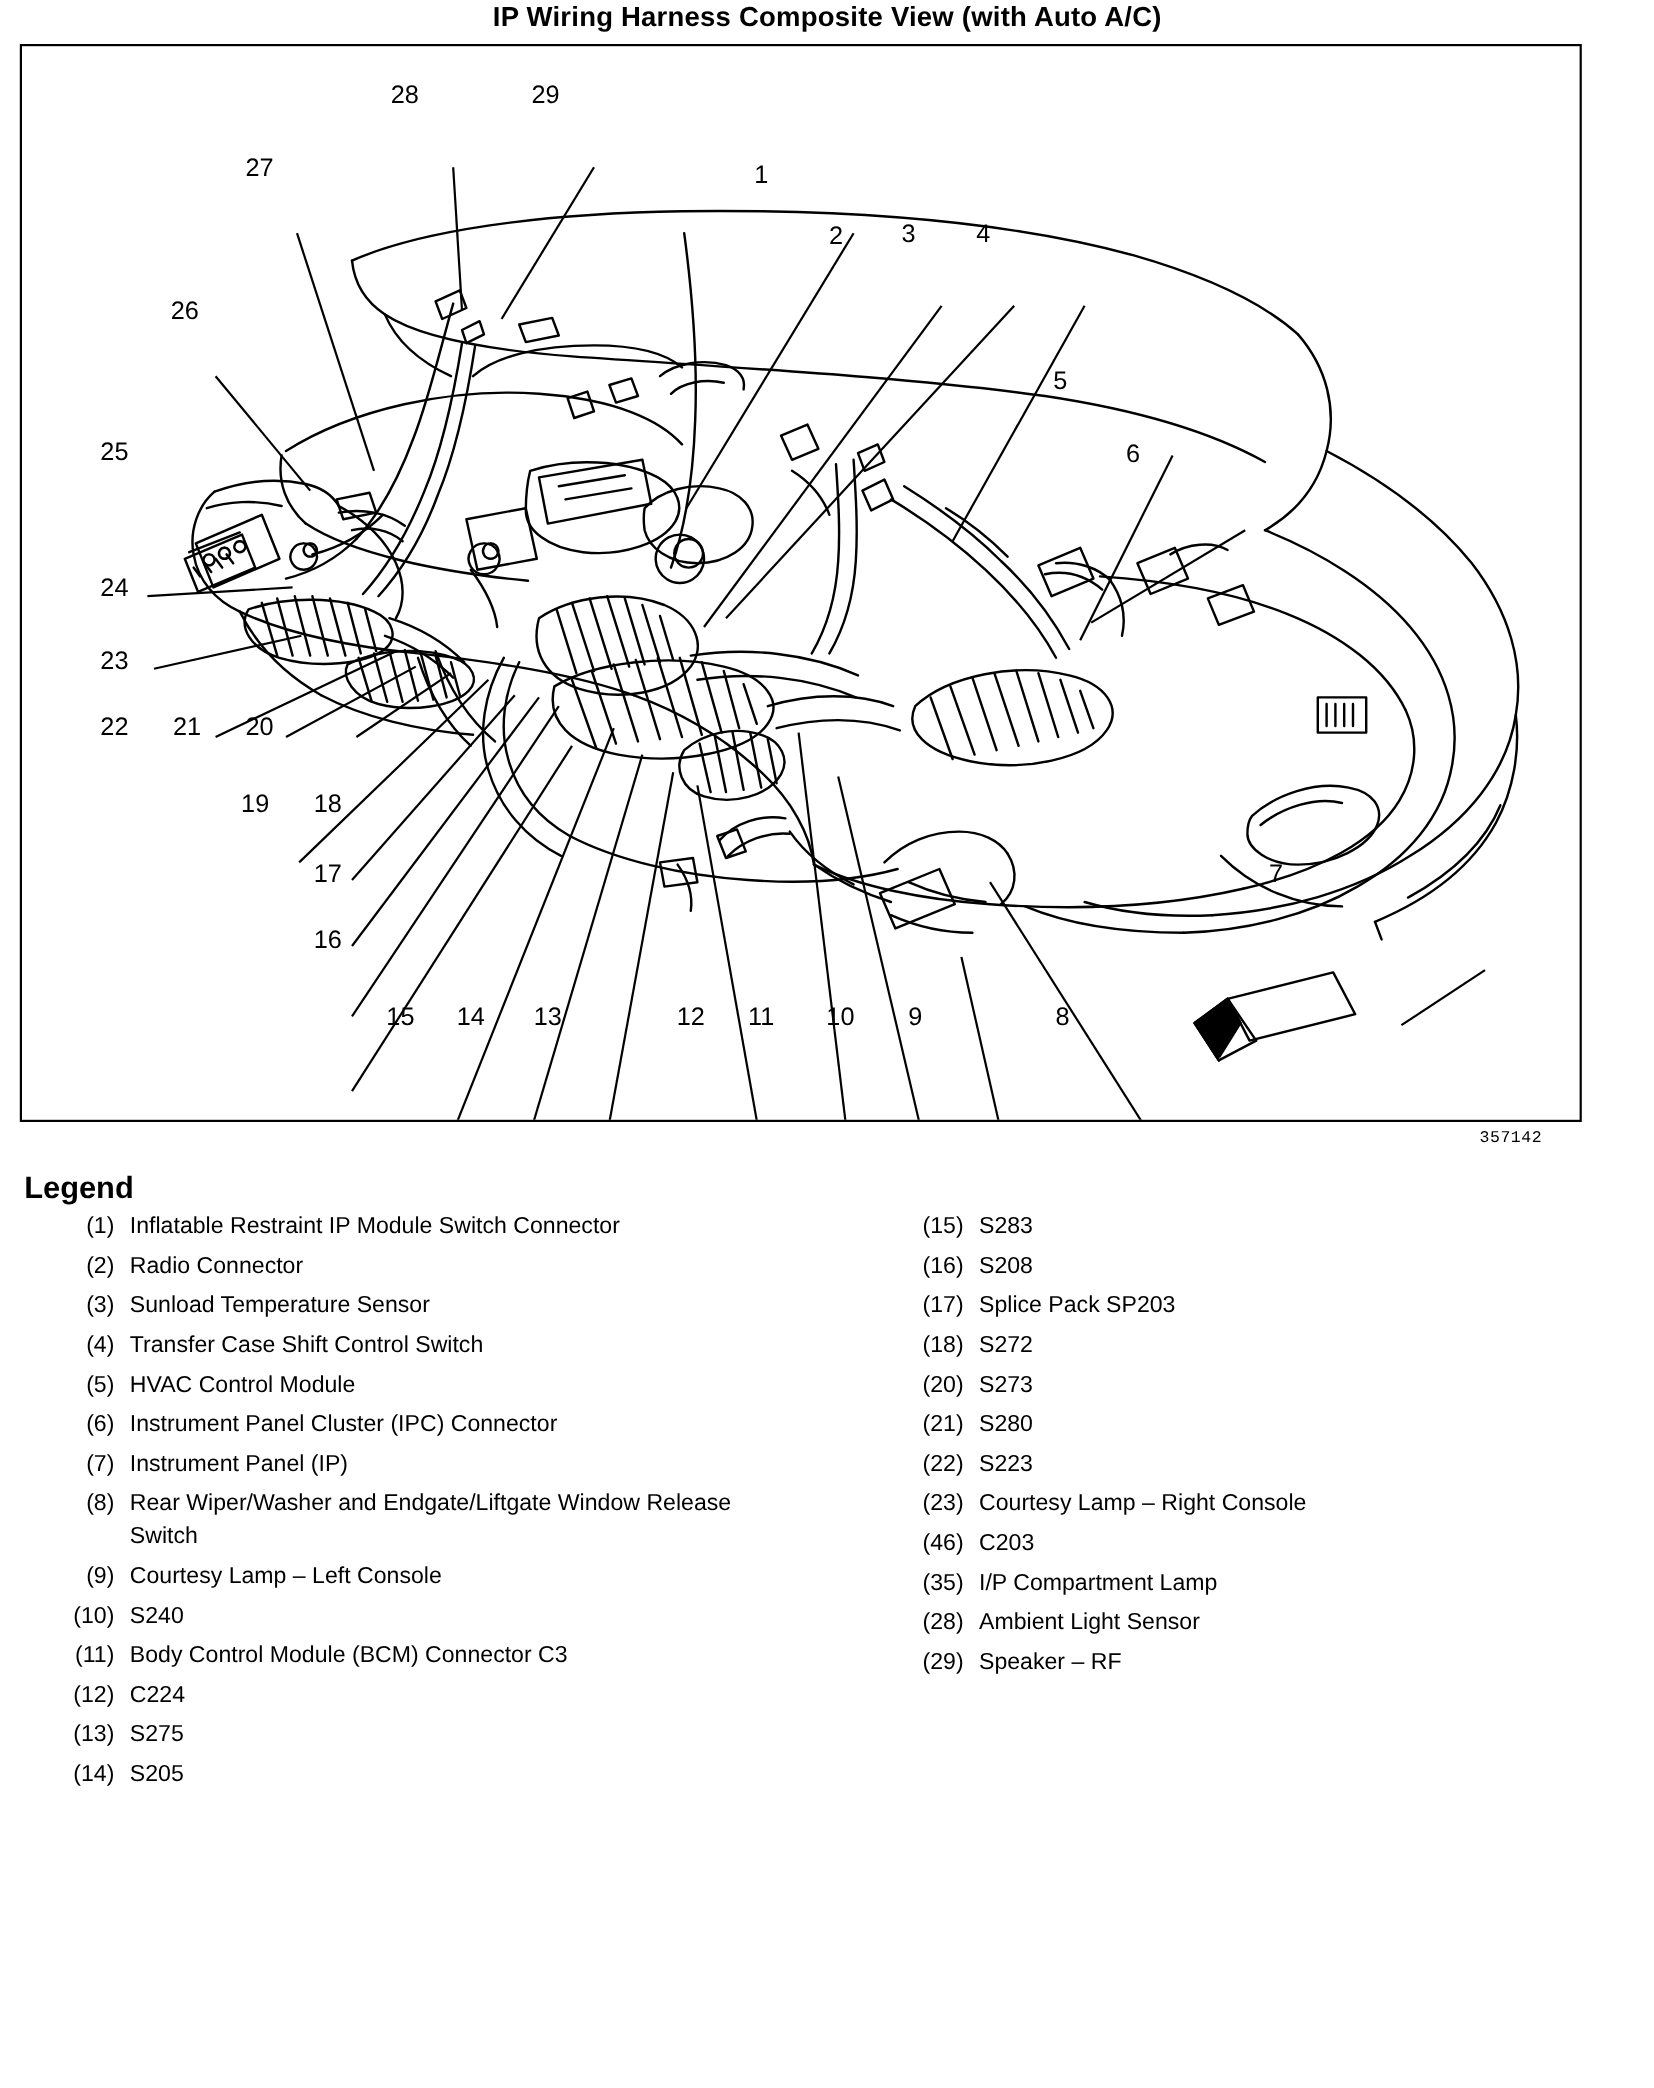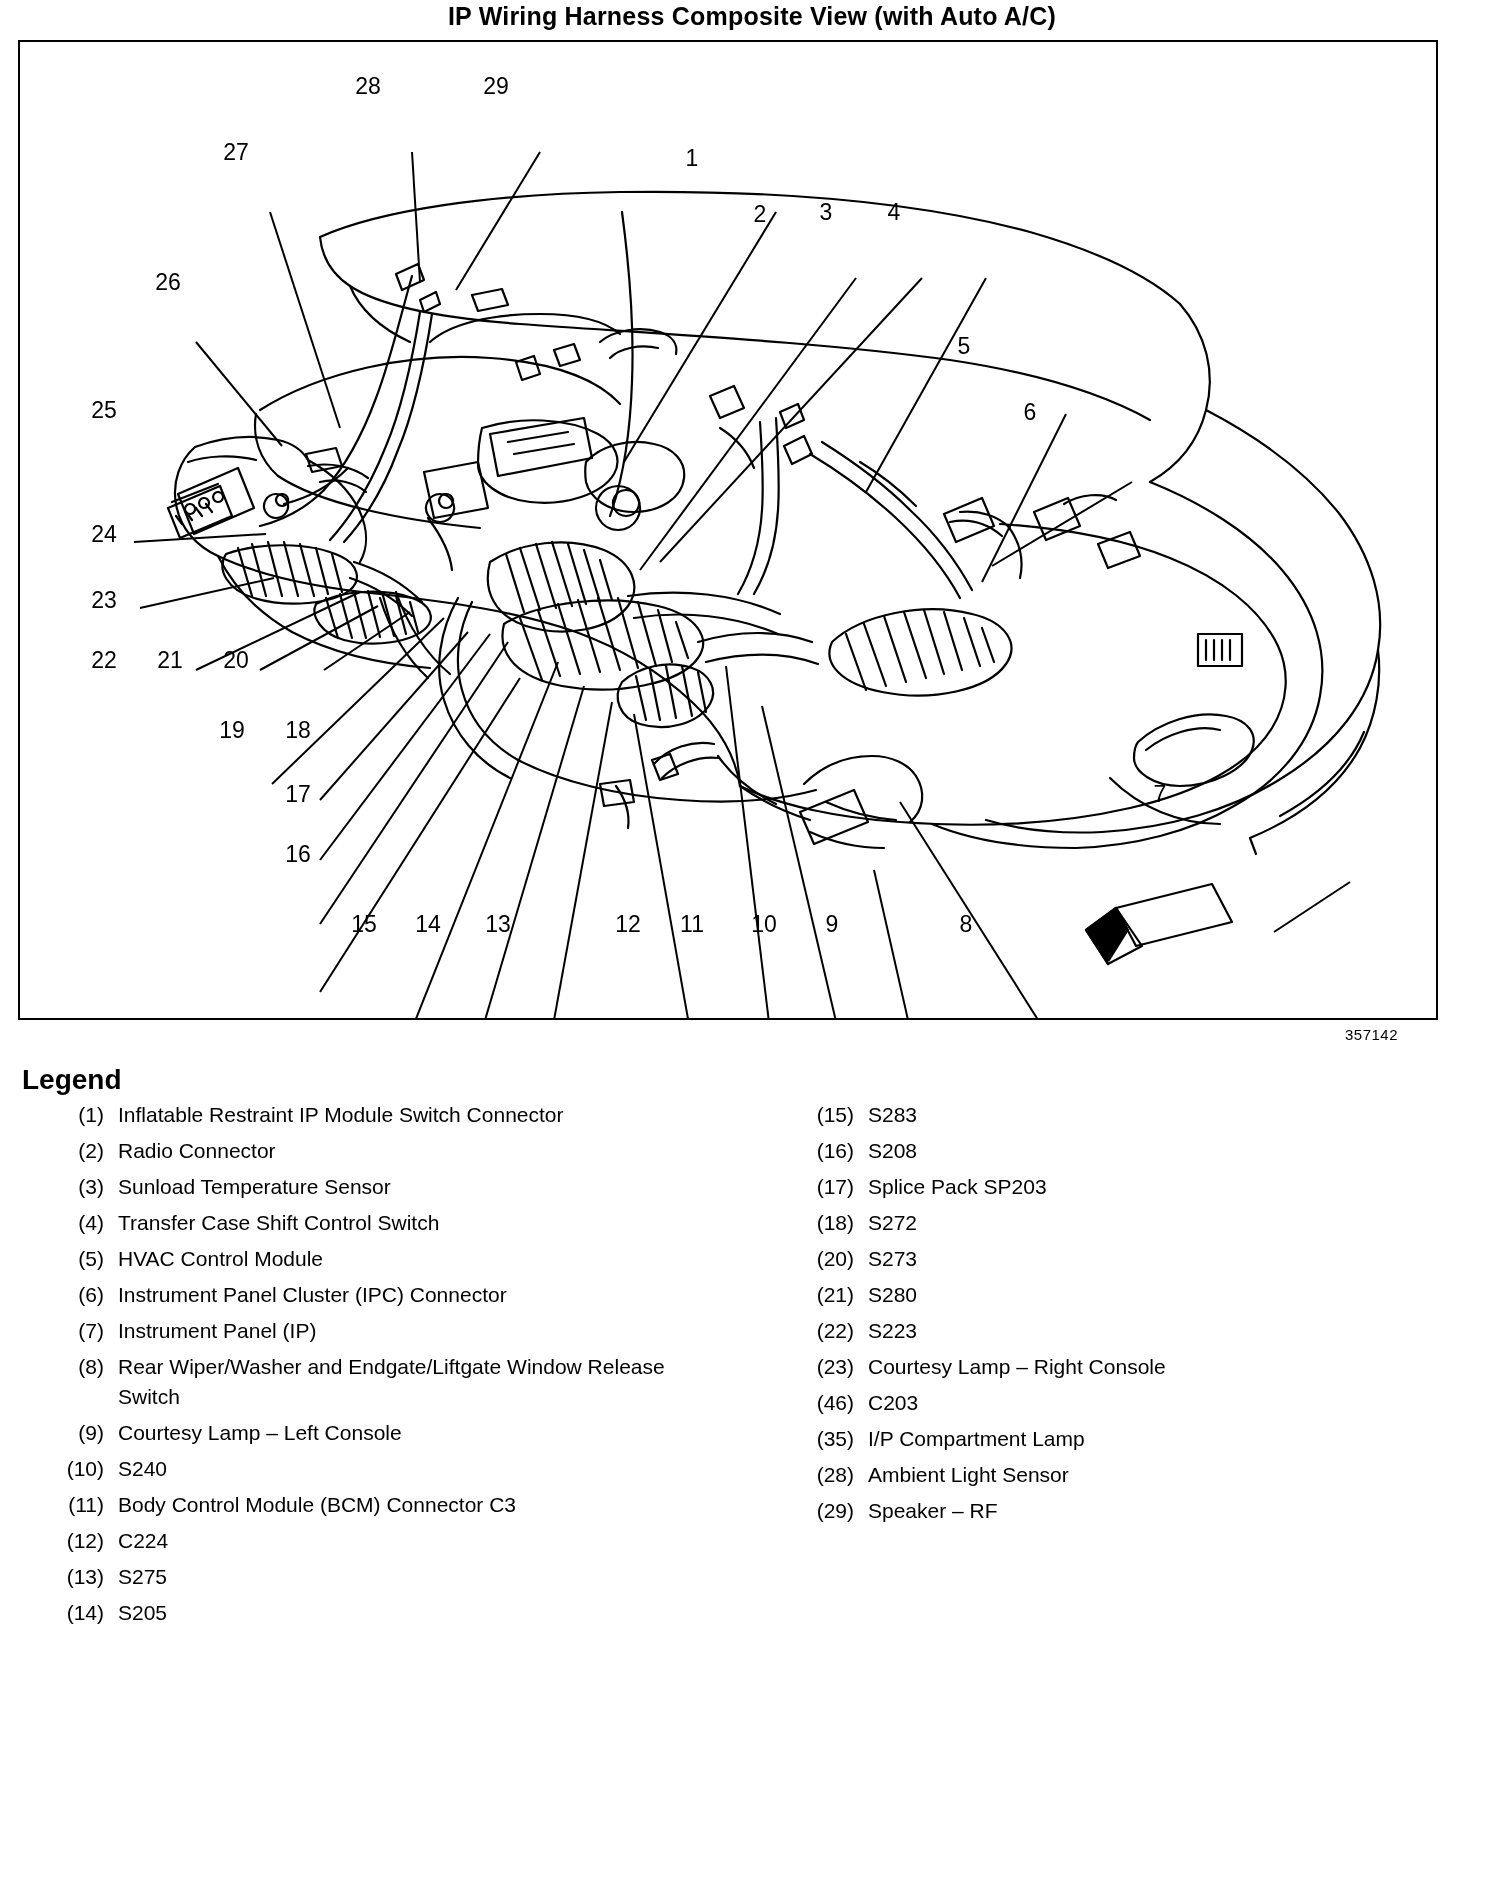--- a/index.html
+++ b/index.html
@@ -44,36 +44,37 @@
     position: absolute;
     left: 0;
     top: 0;
   }
   .fig-number {
     position: absolute;
     left: 1345px;
     top: 1026px;
     font-size: 15px;
     letter-spacing: 0.5px;
+    font-family: Liberation Mono, monospace;
   }
   .legend-heading {
     position: absolute;
     left: 22px;
     top: 1064px;
     font-size: 28px;
     font-weight: bold;
   }
   .legend-col {
     position: absolute;
     top: 1100px;
     font-size: 21px;
     line-height: 30px;
   }
   .legend-col.left { left: 60px; width: 640px; }
-  .legend-col.right { left: 810px; width: 640px; }
+  .legend-col.right { left: 832px; width: 640px; }
   .legend-item {
     display: flex;
     align-items: flex-start;
     margin-bottom: 6px;
   }
   .legend-num {
     width: 58px;
     flex: 0 0 58px;
     text-align: right;
     padding-right: 14px;

